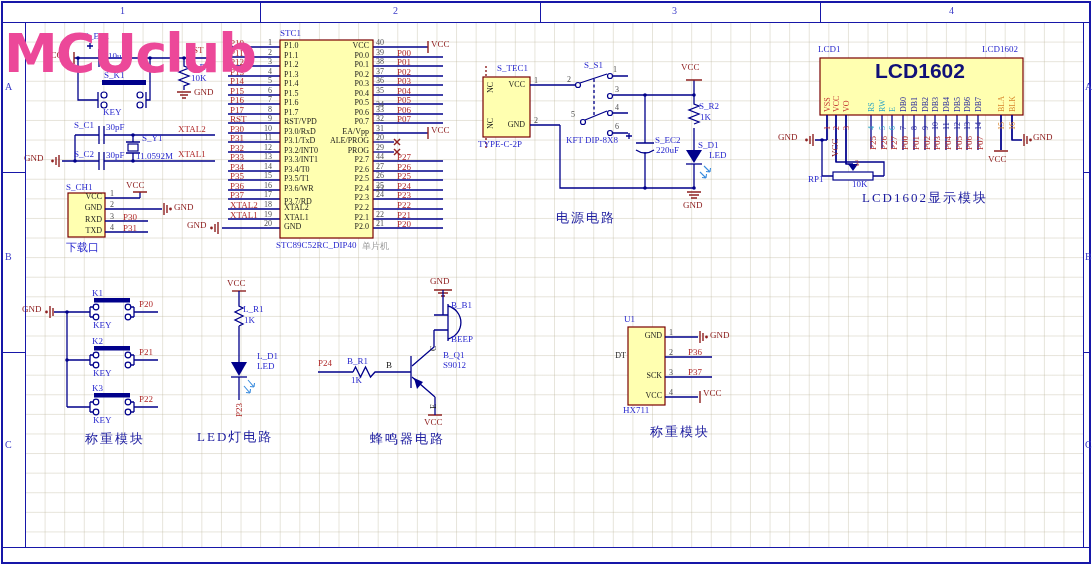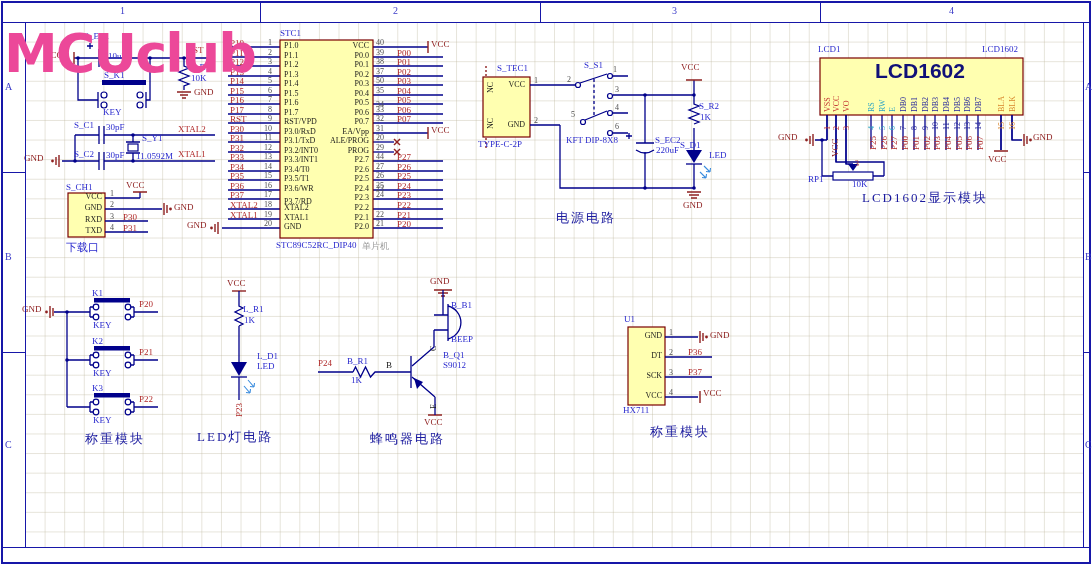--- a/index.html
+++ b/index.html
@@ -304,21 +304,21 @@
   <div class="lbl pnum" style="left:567px;top:75px">2</div>
   <div class="lbl pnum" style="left:615px;top:85px">3</div>
   <div class="lbl pnum" style="left:615px;top:103px">4</div>
   <div class="lbl pnum" style="left:571px;top:110px">5</div>
   <div class="lbl pnum" style="left:615px;top:122px">6</div>
   <div class="lbl pwr" style="left:681px;top:62px">VCC</div>
   <div class="lbl des" style="left:699px;top:101px">S_R2</div>
   <div class="lbl des" style="left:700px;top:112px">1K</div>
   <div class="lbl des" style="left:655px;top:135px">S_EC2</div>
   <div class="lbl des" style="left:656px;top:145px">220uF</div>
-  <div class="lbl des" style="left:680px;top:140px">S_D1</div>
+  <div class="lbl des" style="left:698px;top:140px">S_D1</div>
   <div class="lbl des" style="left:709px;top:150px">LED</div>
   <div class="lbl pwr" style="left:683px;top:200px">GND</div>
   <div class="lbl cap" style="left:556px;top:213px">电源电路</div>
 
   <div class="lbl des" style="left:818px;top:44px">LCD1</div>
   <div class="lbl des" style="left:982px;top:44px">LCD1602</div>
   <div class="lbl lcdtitle" style="left:845px;top:66px">LCD1602</div>
   <div class="lbl des" style="left:808px;top:174px">RP1</div>
   <div class="lbl des" style="left:852px;top:179px">10K</div>
   <div class="lbl net" style="left:855px;top:159px;font-size:8px">3</div>
@@ -357,21 +357,21 @@
   <div class="lbl pname" style="left:386px;top:360px;font-size:9px">B</div>
   <div class="lbl pname vert" style="left:429px;top:409px">E</div>
   <div class="lbl des" style="left:347px;top:356px">B_R1</div>
   <div class="lbl des" style="left:351px;top:375px">1K</div>
   <div class="lbl net" style="left:318px;top:358px">P24</div>
   <div class="lbl pwr" style="left:424px;top:417px">VCC</div>
   <div class="lbl cap" style="left:370px;top:434px">蜂鸣器电路</div>
 
   <div class="lbl des" style="left:624px;top:314px">U1</div>
   <div class="lbl pname r28" style="left:634px;top:331px">GND</div>
-  <div class="lbl pname r28" style="left:634px;top:351px">DT</div>
+  <div class="lbl pname r28" style="left:598px;top:351px">DT</div>
   <div class="lbl pname r28" style="left:634px;top:371px">SCK</div>
   <div class="lbl pname r28" style="left:634px;top:391px">VCC</div>
   <div class="lbl pnum" style="left:669px;top:328px">1</div>
   <div class="lbl pnum" style="left:669px;top:348px">2</div>
   <div class="lbl pnum" style="left:669px;top:368px">3</div>
   <div class="lbl pnum" style="left:669px;top:388px">4</div>
   <div class="lbl pwr" style="left:710px;top:330px">GND</div>
   <div class="lbl net" style="left:688px;top:347px">P36</div>
   <div class="lbl net" style="left:688px;top:367px">P37</div>
   <div class="lbl pwr" style="left:703px;top:388px">VCC</div>
@@ -445,21 +445,21 @@
     <div class="lbl pname r86" style="left: 283px; top: 51px;">P0.0</div>
     <div class="lbl pnum" style="left: 376px; top: 48px;">39</div>
     <div class="lbl net" style="left: 397px; top: 48px;">P00</div>
     <div class="lbl pname r86" style="left: 283px; top: 60px;">P0.1</div>
     <div class="lbl pnum" style="left: 376px; top: 57px;">38</div>
     <div class="lbl net" style="left: 397px; top: 57px;">P01</div>
     <div class="lbl pname r86" style="left: 283px; top: 70px;">P0.2</div>
     <div class="lbl pnum" style="left: 376px; top: 67px;">37</div>
     <div class="lbl net" style="left: 397px; top: 67px;">P02</div>
     <div class="lbl pname r86" style="left: 283px; top: 79px;">P0.3</div>
-    <div class="lbl pnum" style="left: 376px; top: 76px;">50</div>
+    <div class="lbl pnum" style="left: 376px; top: 76px;">36</div>
     <div class="lbl net" style="left: 397px; top: 76px;">P03</div>
     <div class="lbl pname r86" style="left: 283px; top: 89px;">P0.4</div>
     <div class="lbl pnum" style="left: 376px; top: 86px;">35</div>
     <div class="lbl net" style="left: 397px; top: 86px;">P04</div>
     <div class="lbl pname r86" style="left: 283px; top: 98px;">P0.5</div>
     <div class="lbl pnum" style="left: 376px; top: 100px;">34</div>
     <div class="lbl net" style="left: 397px; top: 95px;">P05</div>
     <div class="lbl pname r86" style="left: 283px; top: 108px; font-family: Liberation Serif, serif;">P0.6</div>
     <div class="lbl pnum" style="left: 376px; top: 105px;">33</div>
     <div class="lbl net" style="left: 397px; top: 105px;">P06</div>

